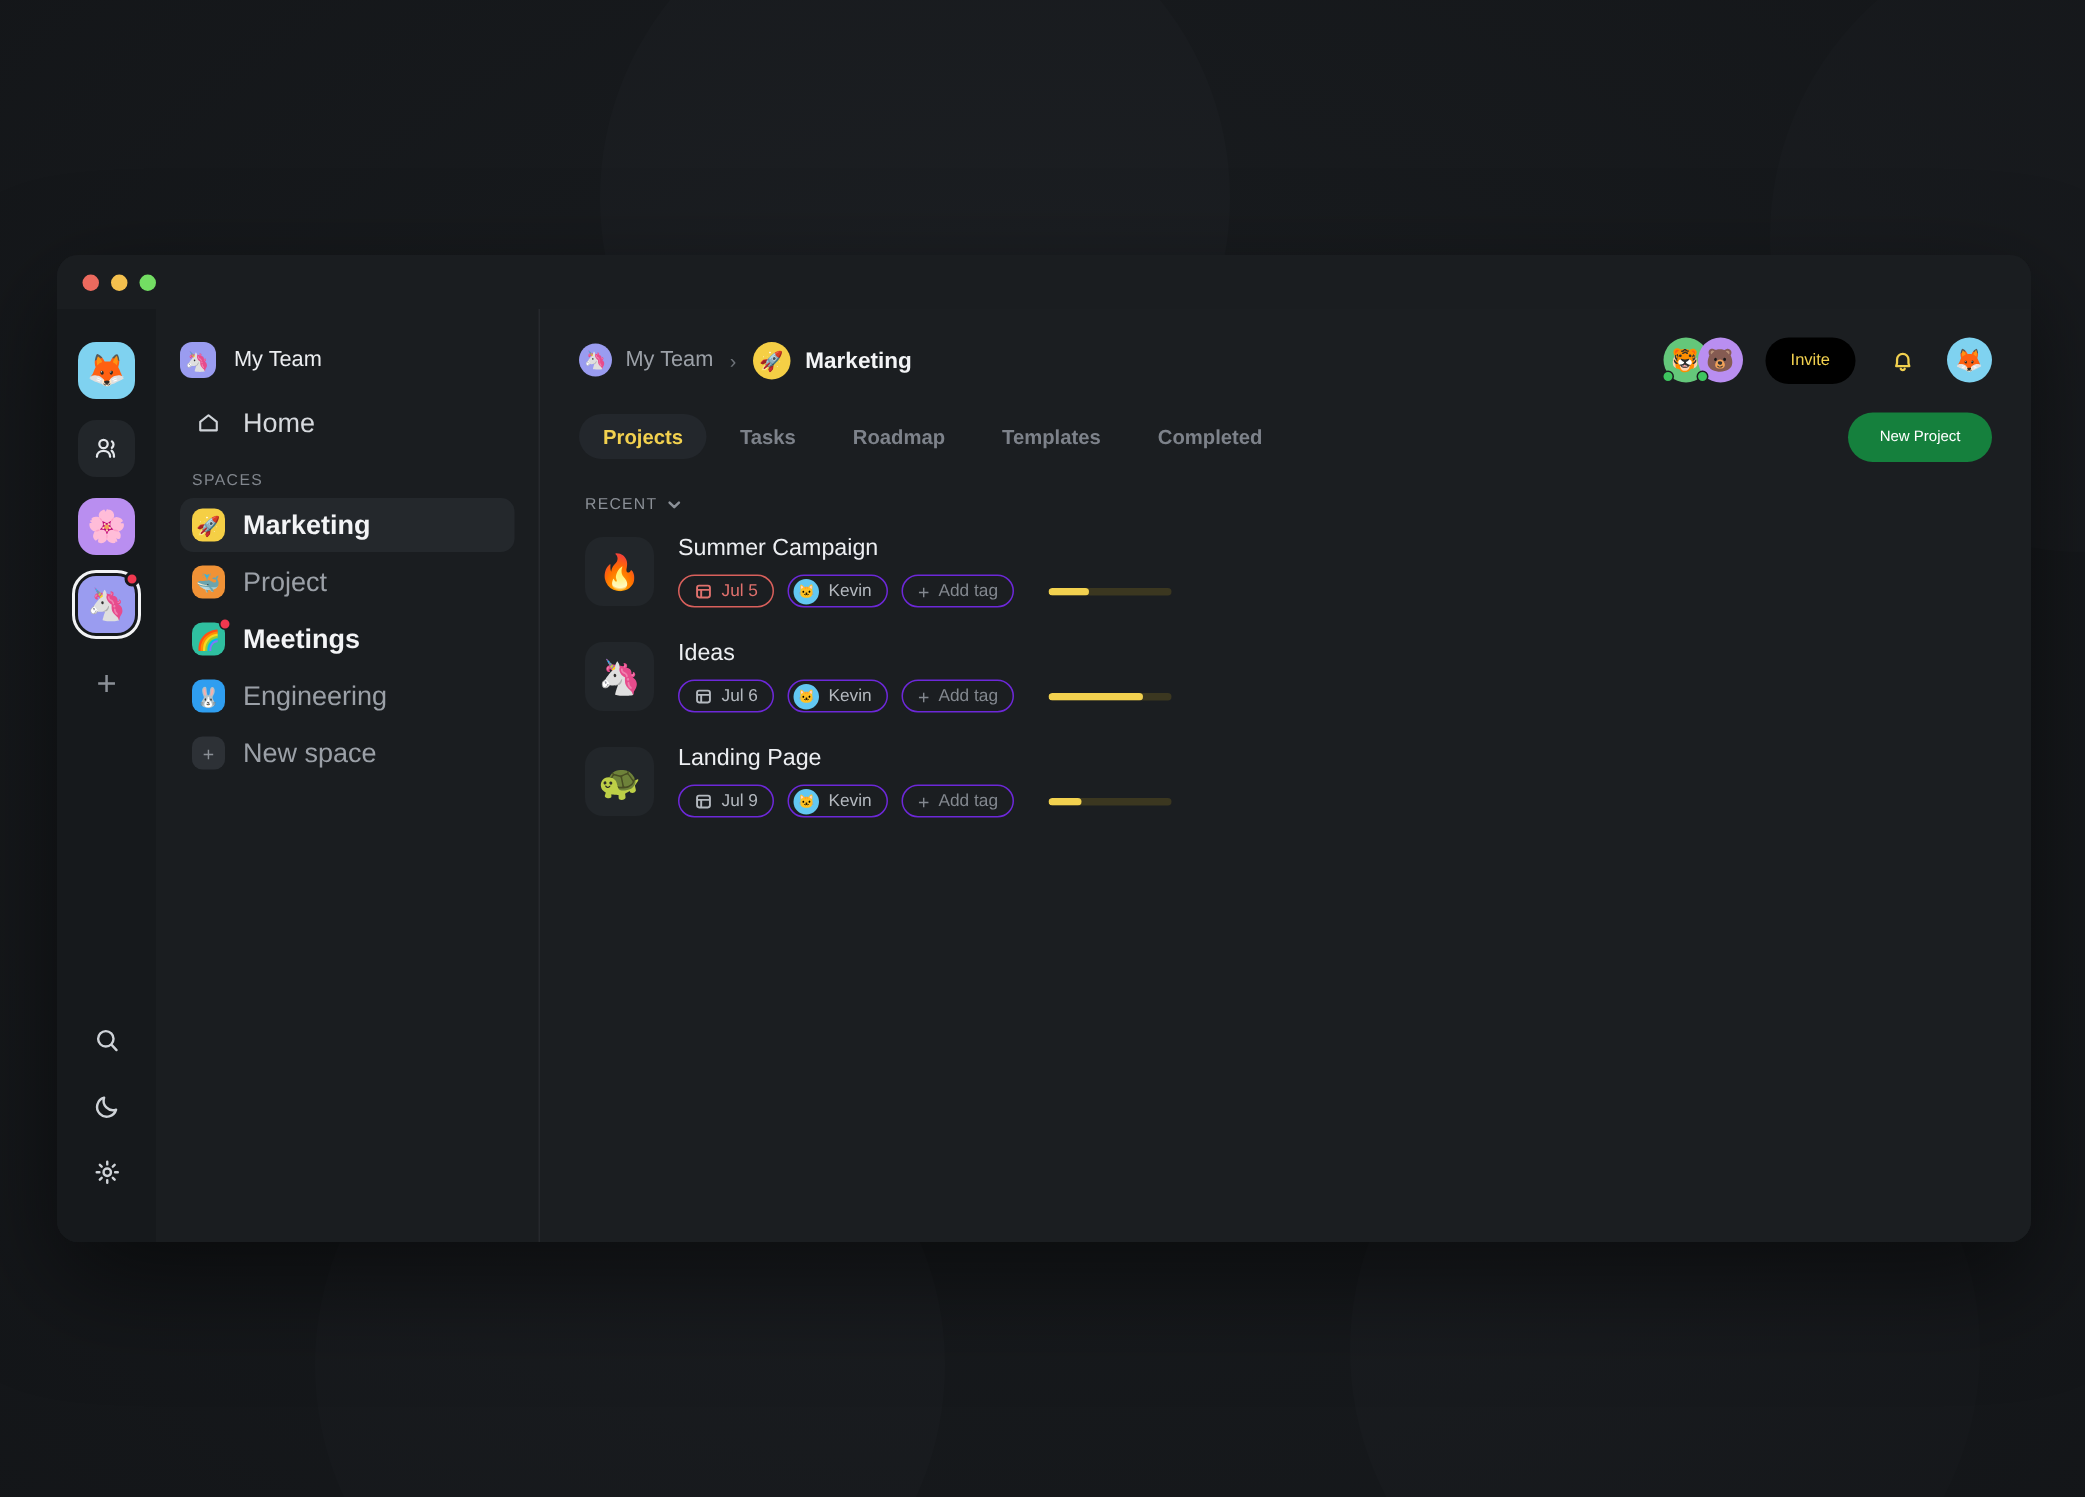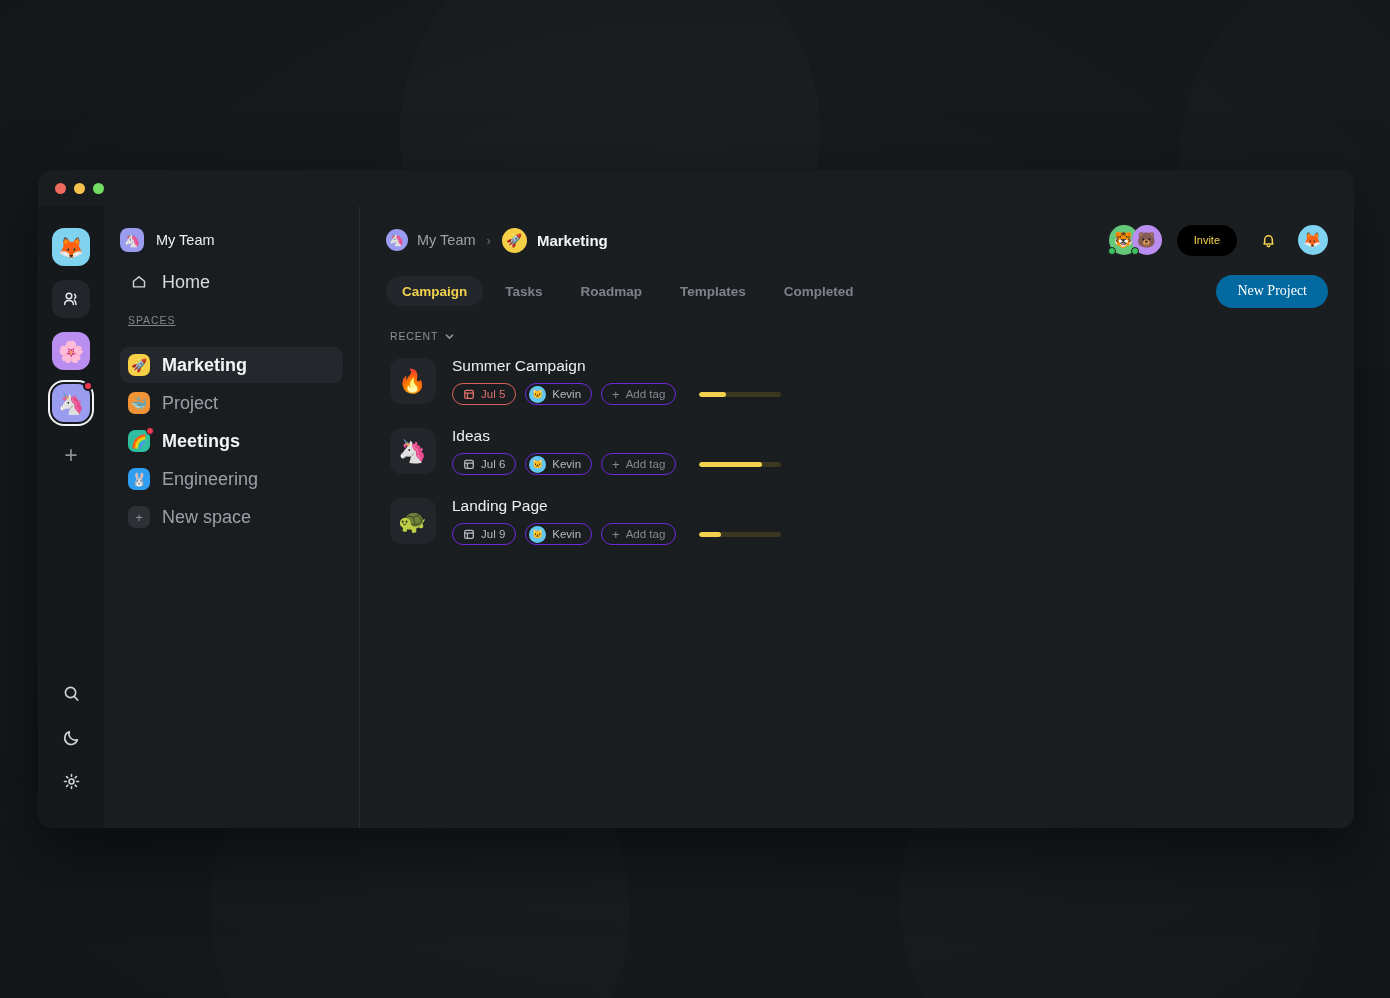--- a/index.html
+++ b/index.html
@@ -152,22 +152,21 @@
     position: relative;
   }
   .side-row .lbl { font-size: 18px; color: #9ba0a7; }
   .home-ico svg { stroke: #cfd3d8; fill: none; stroke-width: 1.6; }
   .home-row .lbl { color: #d6d9dd; }
 
   .spaces-hdr {
     color: #81868d;
     font-size: 10.5px;
     letter-spacing: .09em;
-    margin: 14px 0 21px 8px;
-    text-decoration: underline;
+    margin: 14px 0 6px 8px;
   }
   .space-row.active { background: #24282c; }
   .space-row.active .lbl,
   .space-row.bold   .lbl { color: #f3f4f6; font-weight: bold; }
   .sp-ico-dot {
     position: absolute;
     top: -3px; right: -4px;
     width: 8px; height: 8px; border-radius: 50%;
     background: #f0384f;
     border: 1.5px solid #1a1d20;
@@ -248,26 +247,25 @@
     font-size: 13.5px; color: #7d828a;
     margin-right: 6px;
     cursor: pointer;
     font-weight: bold;
   }
   .tab.active { background: #23272c; color: #f2d14f; font-weight: bold; }
   .new-project {
     margin-left: auto;
     height: 33px; padding: 0 21px;
     border-radius: 17px;
-    background: #0369a1;
+    background: #15803d;
     color: #ffffff;
-    font-size: 14px;
-    display: flex; align-items: center;
-    cursor: pointer;
-    font-family: Liberation Serif, serif;
+    font-size: 10px;
+    display: flex; align-items: center;
+    cursor: pointer;
   }
 
   .recent {
     display: flex; align-items: center;
     color: #8b9097; font-size: 10.5px; letter-spacing: .08em;
     margin: 16px 0 6px 4px;
     cursor: pointer;
   }
   .recent svg { stroke: #8b9097; fill: none; stroke-width: 1.8; margin-left: 6px; }
 
@@ -473,21 +471,21 @@
             </svg>
           </div>
 
           <div class="me-av">
             <span>🦊</span>
           </div>
         </div>
       </div>
 
       <div id="tabsbar">
-        <div class="tab active">Campaign</div>
+        <div class="tab active">Projects</div>
         <div class="tab">Tasks</div>
         <div class="tab">Roadmap</div>
         <div class="tab">Templates</div>
         <div class="tab">Completed</div>
         <div class="new-project">New Project</div>
       </div>
 
       <div class="recent">
         <span>RECENT</span>
         <svg width="11" height="11" viewBox="0 0 12 12">

